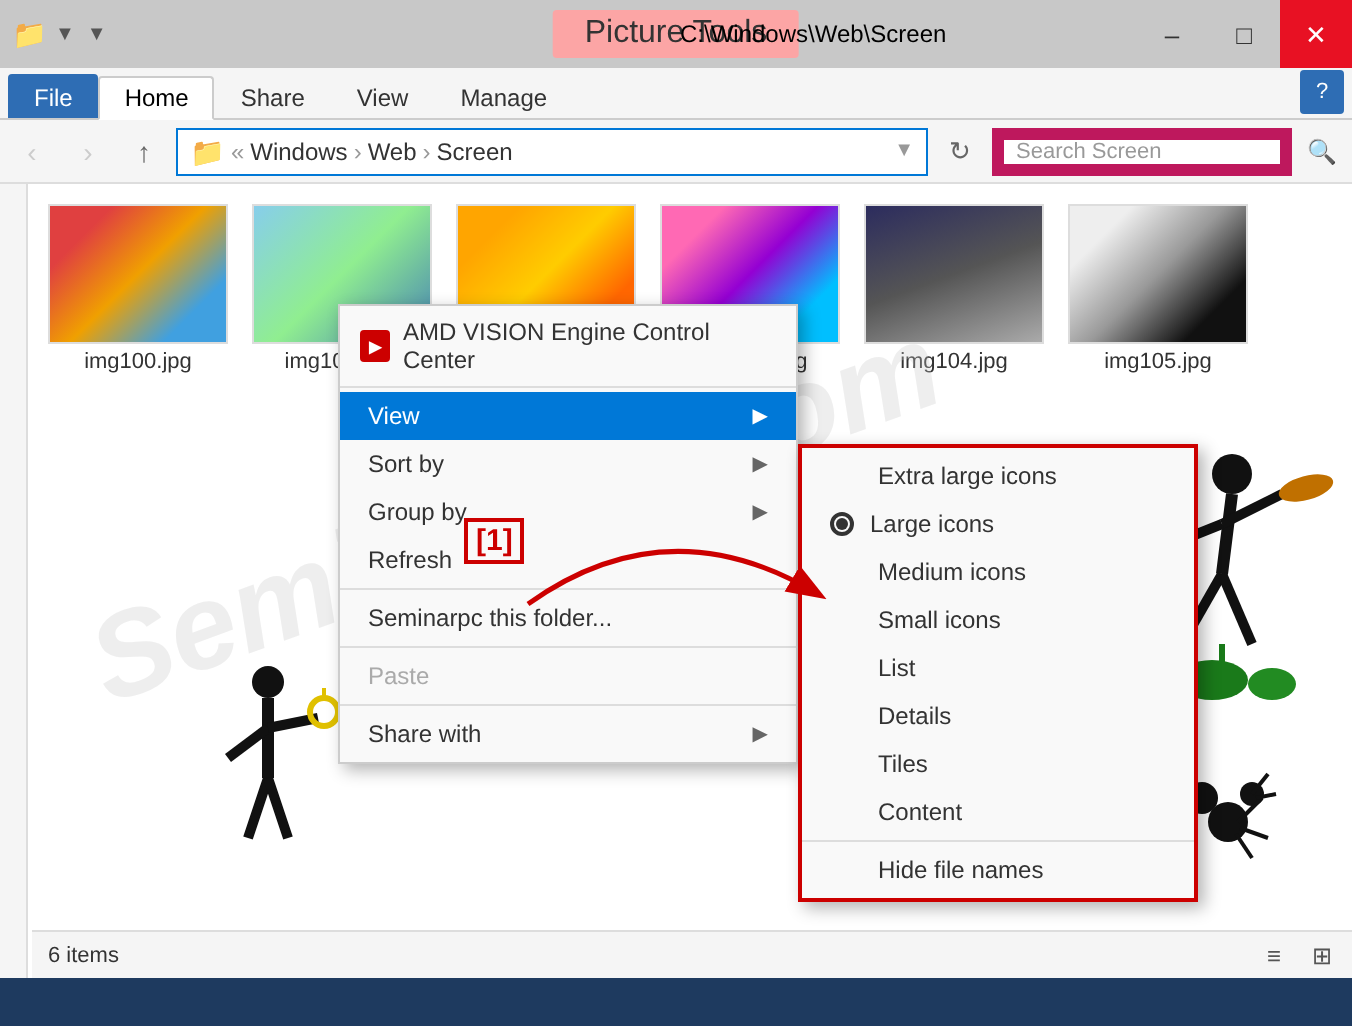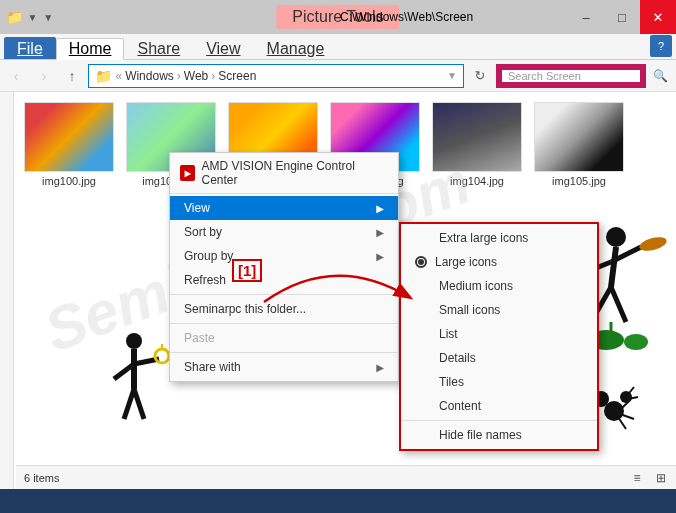--- a/index.html
+++ b/index.html
@@ -64,28 +64,28 @@
     .ribbon-tabs {
       height: 26px;
       background: #f5f5f5;
       display: flex;
       align-items: flex-end;
       padding-left: 4px;
       border-bottom: 1px solid #ccc;
     }
     .ribbon-tab {
       padding: 3px 12px;
-      font-size: 16px;
+      font-size: 12px;
       cursor: pointer;
       color: #333;
       border: 1px solid transparent;
       border-bottom: none;
       border-radius: 2px 2px 0 0;
       height: 22px;
-      display: flex; align-items: center; text-decoration: underline;
+      display: flex; align-items: center;
     }
     .ribbon-tab.active {
       background: #fff;
       border-color: #ccc;
       border-bottom: 1px solid #fff;
       margin-bottom: -1px;
       color: #000;
       font-weight: 500;
     }
     .ribbon-tab.file-tab {

